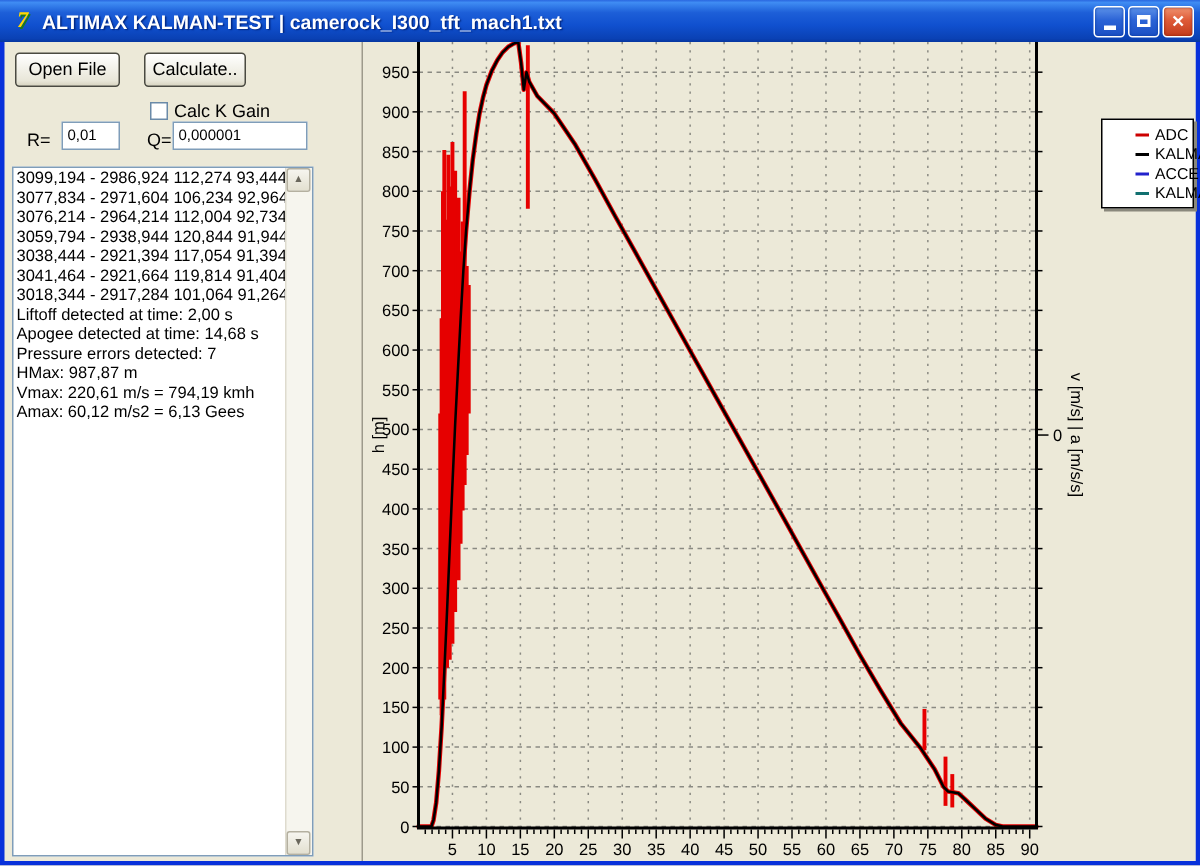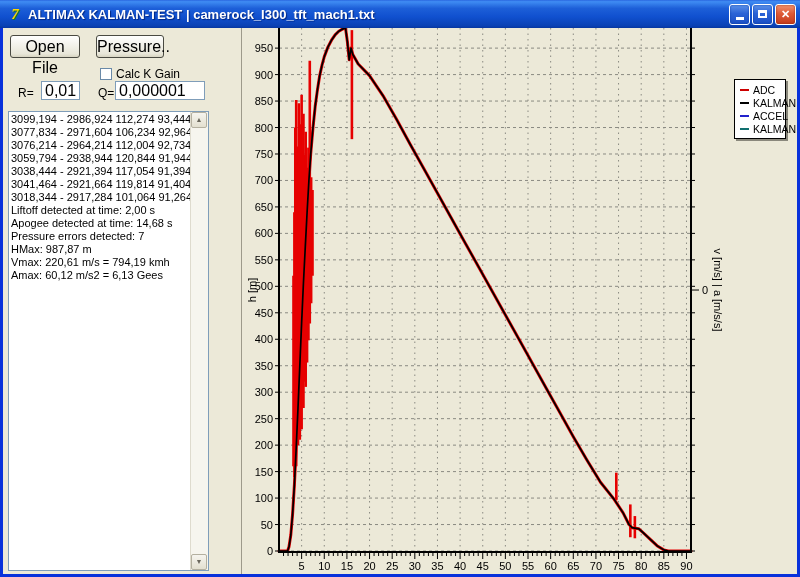--- a/index.html
+++ b/index.html
@@ -16,47 +16,47 @@
   .wbtn{width:21px;height:21px;border-radius:3px;border:1px solid #ffffff;box-sizing:border-box;
     display:flex;align-items:center;justify-content:center;color:#fff;font-size:11px;font-weight:bold;
     background:linear-gradient(180deg,#5c91e8 0%,#2b63d6 45%,#1b4fc4 100%);box-shadow:inset 0 0 2px #0a3aa0;}
   .wbtn.close{background:linear-gradient(180deg,#f0936f 0%,#de5a37 45%,#c33c1c 100%);box-shadow:inset 0 0 2px #8c1f08;}
   .wbtn .minbar{display:block;width:8px;height:3px;background:#fff;margin-top:9px;}
   .wbtn .maxbox{display:block;width:9px;height:8px;border:2px solid #fff;border-top-width:3px;box-sizing:border-box;}
   
   .client{position:absolute;left:3px;right:3px;top:28px;bottom:3px;background:#ECE9D8;}
   
   .xp-btn{position:absolute;height:23px;background:linear-gradient(180deg,#ffffff 0%,#f4f3ec 40%,#e8e6d8 85%,#d8d5c2 100%);
-    border:1px solid #4a4a42;border-radius:3px;font-size:16px;color:#000;text-align:center;line-height:21px;box-sizing:border-box;cursor:default;}
+    border:1px solid #4a4a42;border-radius:3px;font-size:12px;color:#000;text-align:center;line-height:21px;box-sizing:border-box;cursor:default;}
   #btn-open{left:7px;top:7px;width:70px;}
   #btn-calc{left:93px;top:7px;width:68px;}
   .chk-row{position:absolute;left:97px;top:39px;display:flex;align-items:center;gap:4px;text-align:center;}
   .chk-box{width:12px;height:12px;background:#fff;border:1px solid #6a8aa8;box-sizing:border-box;}
   .chk-label{font-size:12px;}
   .fld-label{position:absolute;font-size:12px;}
   #lbl-r{left:15px;top:58px;}
   #lbl-q{left:95px;top:58px;}
   .xp-input{position:absolute;height:19px;border:1px solid #7F9DB9;background:#fff;font-family:"Liberation Sans",sans-serif;
-    font-size:16px;padding:1px 3px;box-sizing:border-box;}
+    font-size:10px;padding:1px 3px;box-sizing:border-box;}
   #inp-r{left:38px;top:53px;width:39px;}
   #inp-q{left:112px;top:53px;width:90px;}
   
   .memo{position:absolute;left:5px;top:83px;width:201px;height:460px;background:#fff;border:1px solid #7F9DB9;box-sizing:border-box;}
   .memo-text{position:absolute;left:2px;top:1px;right:18px;bottom:1px;overflow:hidden;
     font-size:11px;line-height:13px;white-space:pre;color:#000;}
   .memo-scroll{position:absolute;right:0;top:0;bottom:0;width:17px;background:#f6f5ee;border-left:1px solid #dedbce;}
   .sbtn{position:absolute;left:0;width:16px;height:16px;background:linear-gradient(180deg,#f6f5ef,#e3e0d0);
     border:1px solid #b4b0a0;border-radius:2px;box-sizing:border-box;color:#6a675c;font-size:7px;text-align:center;line-height:14px;}
   .sbtn.up{top:0;}
   .sbtn.down{bottom:0;}
   
   .chart-panel{position:absolute;left:238px;top:0;width:556px;height:546px;background:#ECE9D8;border-left:1px solid #9d9a8b;box-sizing:border-box;}
   .chart-svg{position:absolute;left:0;top:0;}
-  .legend{position:absolute;left:492px;top:51px;width:52px;background:#fff;border:1px solid #000;
-    box-shadow:2px 2px 0 #8a887c;padding:3px 4px 3px 5px;box-sizing:border-box;}
+  .legend{position:absolute;left:492px;top:51px;width:62px;background:#fff;border:1px solid #000;
+    box-shadow:2px 2px 0 #8a887c;padding:3px 4px 3px 22px;box-sizing:border-box;}
   .legend-item{display:flex;align-items:center;gap:4px;height:13px;}
   .legend-dash{width:9px;height:2px;flex:0 0 auto;}
   .legend-label{font-size:10.5px;color:#000;white-space:nowrap;}
 </style>
 </head>
 <body>
 
 <div class="window">
 
   <div class="titlebar">
@@ -71,21 +71,21 @@
         </div>
       <div class="wbtn close">
           <span>✕</span>
         </div>
     </div>
   </div>
 
   <div class="client">
 
     <div class="xp-btn" id="btn-open">Open File</div>
-    <div class="xp-btn" id="btn-calc">Pressure..</div>
+    <div class="xp-btn" id="btn-calc">Calculate..</div>
 
     <div class="chk-row">
       <div class="chk-box"></div>
       <div class="chk-label">Calc K Gain</div>
     </div>
 
     <div class="fld-label" id="lbl-r">R=</div>
     <input class="xp-input" id="inp-r" value="0,01" style="">
     <div class="fld-label" id="lbl-q">Q=</div>
     <input class="xp-input" id="inp-q" value="0,000001" style="">

